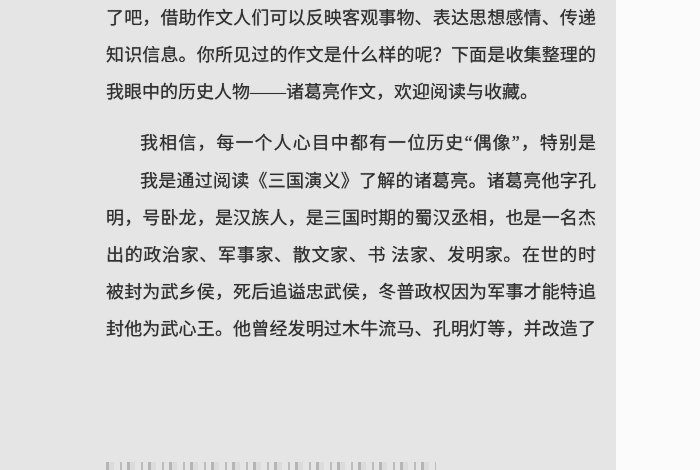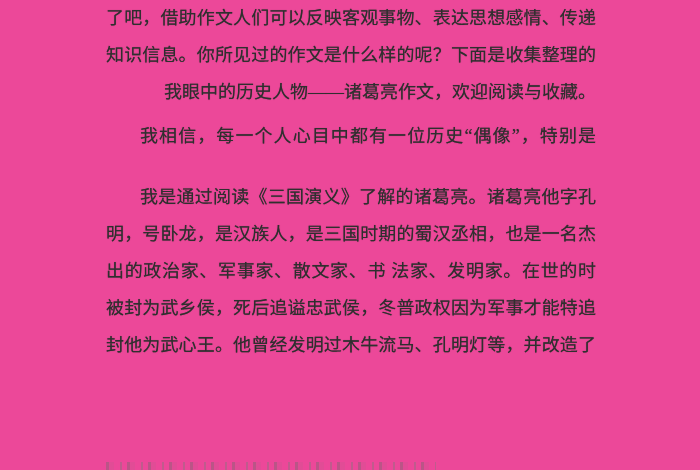--- a/index.html
+++ b/index.html
@@ -11,40 +11,40 @@
     height: 470px;
     background: #fbfbfb;
     overflow: hidden;
     position: relative;
     font-family: "Liberation Serif", "DejaVu Serif", serif;
   }
   .page {
     position: absolute;
     left: 0;
     top: 0;
-    width: 700px;
+    width: 616px;
     height: 470px;
-    background: #ec4899;
+    background: #e5e5e5;
   }
   .text-column {
     position: absolute;
     left: 106px;
     top: 0;
     width: 490px;
     color: #2f2f2f;
     font-size: 18px;
     line-height: 37px;
     text-shadow: 0 0 0.7px rgba(47,47,47,0.75);
   }
   .para { margin: 0; }
-  .para + .para { margin-top: 7px; }
-  .para:nth-child(3) { margin-top: 24px; }
+  .para + .para { margin-top: 14px; }
+  .para:nth-child(3) { margin-top: 1px; }
   .line {
     white-space: nowrap;
-    text-align: right;
+    text-align: left;
   }
   .line.fill {
     white-space: normal;
     text-align: justify;
     text-align-last: justify;
     text-justify: distribute;
     overflow: hidden;
     height: 37px;
   }
   .line.indent { text-indent: 34px; }

